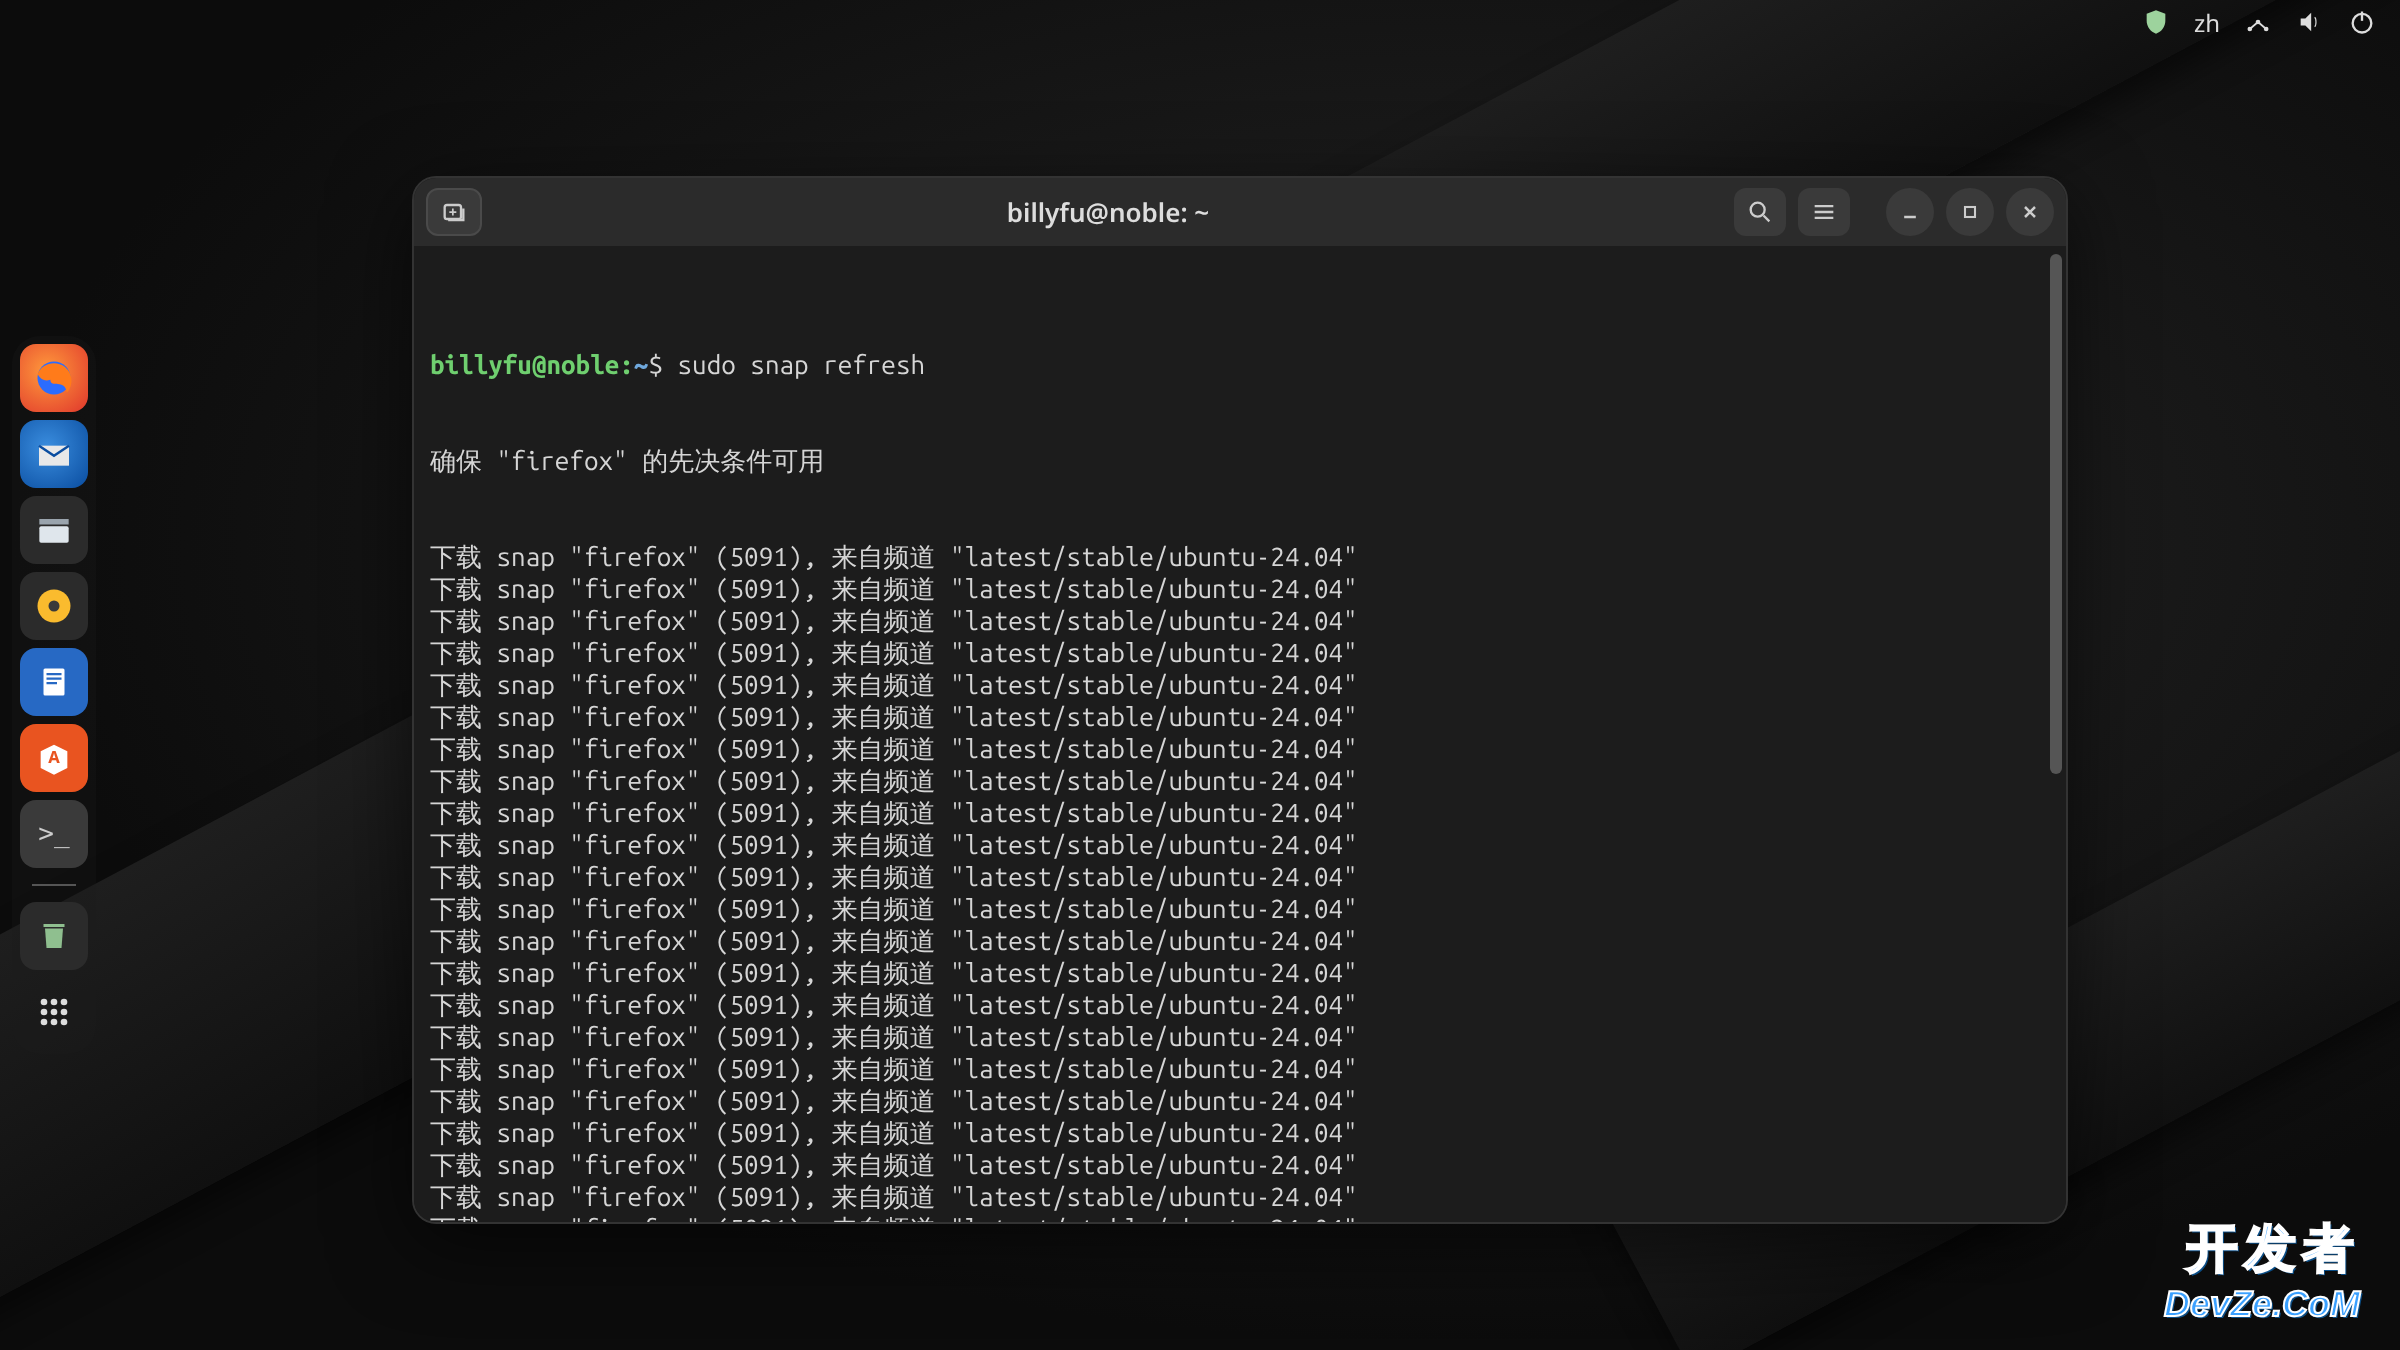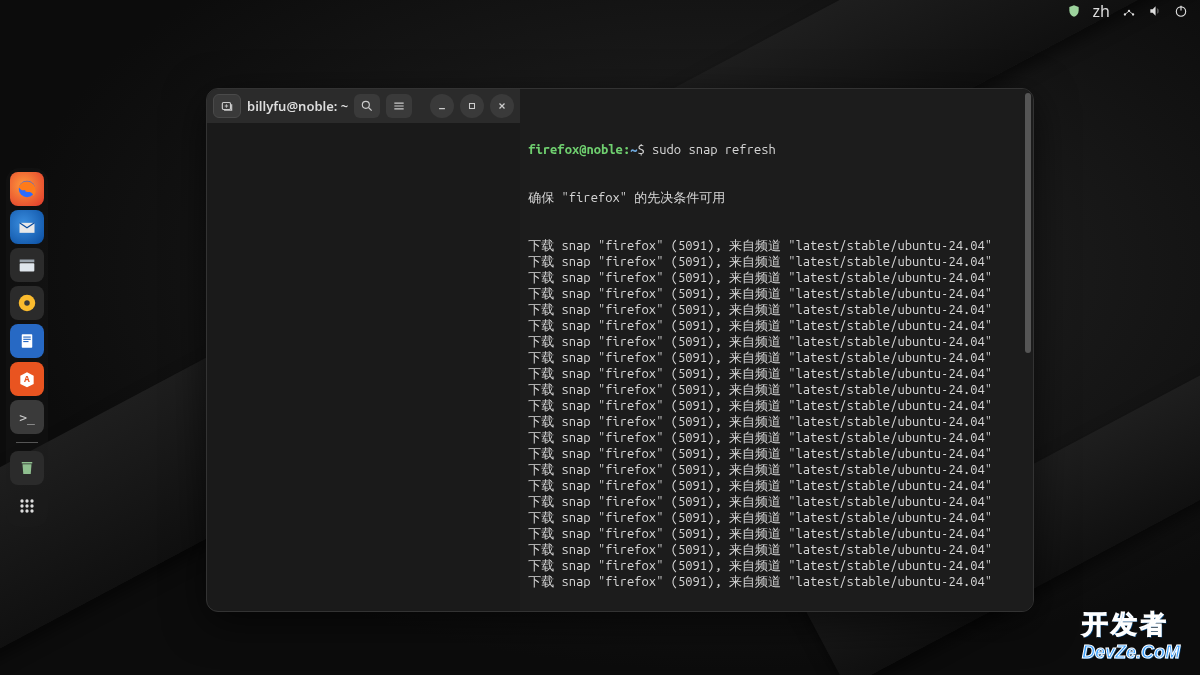--- a/index.html
+++ b/index.html
@@ -29,21 +29,21 @@
   }
 
   
   .topbar {
     position:absolute; top:0; left:0; right:0; height:22px;
     display:flex; align-items:center; justify-content:flex-end;
     gap:12px; padding:0 12px; font-size:11px; color:#ddd;
     background:transparent;
   }
   .topbar .item svg { width:14px; height:14px; display:block;}
-  .topbar .txt { font-size:16px; }
+  .topbar .txt { font-size:12px; }
 
   
   .dock {
     position:absolute; left:6px; top:168px;
     display:flex; flex-direction:column; gap:4px;
     background:rgba(30,30,30,.28);
     padding:4px; border-radius:14px;
   }
   .dock .app {
     width:34px; height:34px; border-radius:8px;
@@ -52,21 +52,21 @@
   }
   .dock .app.sel { background:#3a3a3a; }
   .dock .sep { height:1px; background:#555; margin:4px 6px;}
   .dock .app.grid { font-size:16px;}
 
   
   .termwin {
     position:absolute; left:206px; top:88px; width:828px; height:524px;
     background:#1a1a1a; border-radius:12px; overflow:hidden;
     box-shadow:0 10px 40px rgba(0,0,0,.6);
-    display:flex; 
+    display:flex; flex-direction:column;
     border:1px solid #333;
   }
   .titlebar {
     height:34px; background:#2b2b2b; display:flex; align-items:center;
     padding:0 6px; gap:6px;
   }
   .titlebar .newtab {
     width:28px;height:24px;border-radius:6px;background:#3a3a3a;
     display:flex;align-items:center;justify-content:center;font-size:13px;color:#ccc;
     border:1px solid #4a4a4a;
@@ -92,21 +92,21 @@
   }
   .termbody .scrollbar {
     position:absolute; right:2px; top:4px; width:6px; height:260px;
     background:#555; border-radius:3px;
   }
   .prompt-user { color:#6fcf6f; font-weight:bold;}
   .prompt-path { color:#6fa8dc; font-weight:bold;}
   .prompt-doll { color:#d5d5d5;}
   .cmd-underline { text-decoration-color:#4fa8d8; text-underline-offset:3px;}
   .watermark {
-    position:absolute; right:20px; bottom:12px; text-align:left;
+    position:absolute; right:20px; bottom:12px; text-align:right;
     font-family:sans-serif; pointer-events:none;
   }
   .watermark .cn { font-size:26px; font-weight:700; letter-spacing:3px;
     color:#3aa0ff; -webkit-text-stroke:1px #fff; text-shadow:1px 1px 0 #0a4d86;}
   .watermark .en { font-size:18px; font-weight:700; font-style:italic;
     color:#3aa0ff; -webkit-text-stroke:1px #fff; text-shadow:1px 1px 0 #0a4d86;}
 </style>
 </head>
 <body>
 
@@ -245,21 +245,21 @@
     </div>
     <div class="ctl">
       <svg width="10" height="10" viewBox="0 0 24 24" stroke="#ccc" stroke-width="3">
           <path d="M6 6l12 12M18 6L6 18"></path>
         </svg>
     </div>
   </div>
 
   <div class="termbody">
     <div class="scrollbar"></div>
-    <div><span class="prompt-user">firefox@noble</span><span class="prompt-user">:</span><span class="prompt-path">~</span><span class="prompt-doll">$</span><span> </span><span class="cmd-underline">sudo snap refresh</span></div>
+    <div><span class="prompt-user">billyfu@noble</span><span class="prompt-user">:</span><span class="prompt-path">~</span><span class="prompt-doll">$</span><span> </span><span class="cmd-underline">sudo snap refresh</span></div>
     <div>确保 "firefox" 的先决条件可用</div>
     <div id="dl-plain"><div>下载 snap "firefox" (5091), 来自频道 "latest/stable/ubuntu-24.04"</div><div>下载 snap "firefox" (5091), 来自频道 "latest/stable/ubuntu-24.04"</div><div>下载 snap "firefox" (5091), 来自频道 "latest/stable/ubuntu-24.04"</div><div>下载 snap "firefox" (5091), 来自频道 "latest/stable/ubuntu-24.04"</div><div>下载 snap "firefox" (5091), 来自频道 "latest/stable/ubuntu-24.04"</div><div>下载 snap "firefox" (5091), 来自频道 "latest/stable/ubuntu-24.04"</div><div>下载 snap "firefox" (5091), 来自频道 "latest/stable/ubuntu-24.04"</div><div>下载 snap "firefox" (5091), 来自频道 "latest/stable/ubuntu-24.04"</div><div>下载 snap "firefox" (5091), 来自频道 "latest/stable/ubuntu-24.04"</div><div>下载 snap "firefox" (5091), 来自频道 "latest/stable/ubuntu-24.04"</div><div>下载 snap "firefox" (5091), 来自频道 "latest/stable/ubuntu-24.04"</div><div>下载 snap "firefox" (5091), 来自频道 "latest/stable/ubuntu-24.04"</div><div>下载 snap "firefox" (5091), 来自频道 "latest/stable/ubuntu-24.04"</div><div>下载 snap "firefox" (5091), 来自频道 "latest/stable/ubuntu-24.04"</div><div>下载 snap "firefox" (5091), 来自频道 "latest/stable/ubuntu-24.04"</div><div>下载 snap "firefox" (5091), 来自频道 "latest/stable/ubuntu-24.04"</div><div>下载 snap "firefox" (5091), 来自频道 "latest/stable/ubuntu-24.04"</div><div>下载 snap "firefox" (5091), 来自频道 "latest/stable/ubuntu-24.04"</div><div>下载 snap "firefox" (5091), 来自频道 "latest/stable/ubuntu-24.04"</div><div>下载 snap "firefox" (5091), 来自频道 "latest/stable/ubuntu-24.04"</div><div>下载 snap "firefox" (5091), 来自频道 "latest/stable/ubuntu-24.04"</div><div>下载 snap "firefox" (5091), 来自频道 "latest/stable/ubuntu-24.04"</div></div>
     
   </div>
 </div>
 
 <div class="watermark">
   <div class="cn">开发者</div>
   <div class="en">DevZe.CoM</div>
 </div>

